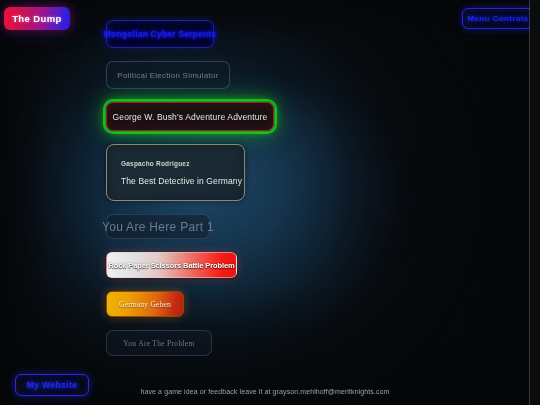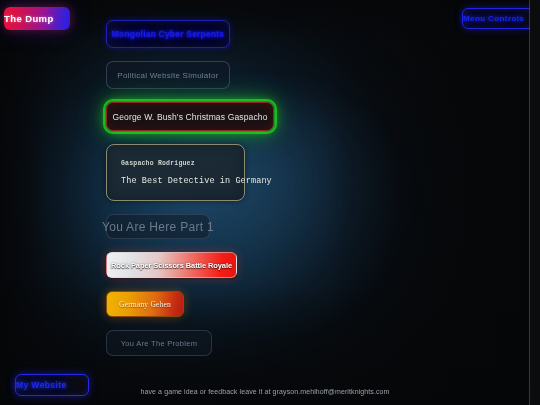--- a/index.html
+++ b/index.html
@@ -83,20 +83,21 @@
   }
 
   
   .corner-btn {
     position: absolute;
     border-radius: 6px;
     font-weight: bold;
     letter-spacing: 0.4px;
     display: flex;
     align-items: center;
+    justify-content: center;
     cursor: pointer;
     white-space: nowrap;
   }
 
   #the-dump-btn {
     left: 4px;
     top: 7px;
     width: 66px;
     height: 23px;
     font-size: 9.5px;
@@ -147,21 +148,21 @@
     justify-content: center;
     border-radius: 7px;
     cursor: pointer;
     white-space: nowrap;
     margin-bottom: 13px;
     position: relative;
   }
 
   
   .g-serpents {
-    width: 124px;
+    width: 108px;
     height: 28px;
     background: #0a0c18;
     border: 1px solid #2323b6;
     color: #1a1ae8;
     font-size: 8.5px;
     font-weight: bold;
     letter-spacing: 0.2px;
     text-shadow: 0 0 3px #2020ff, 0 0 7px #1414ee, 0 0 13px #1010cc;
     box-shadow: 0 0 6px rgba(30,30,210,0.45), inset 0 0 9px rgba(22,22,170,0.28);
     filter: blur(0.15px);
@@ -215,21 +216,21 @@
     width: 139px;
     height: 57px;
     flex-direction: column;
     align-items: flex-start;
     justify-content: center;
     padding: 0 14px;
     background: linear-gradient(150deg, #1d2b36 0%, #1b2a35 50%, #192834 100%);
     border: 1px solid #8d8a72;
     border-radius: 8px;
     box-shadow: 0 0 6px rgba(0,0,0,0.45), inset 0 0 12px rgba(12,22,30,0.55);
-    font-family: Liberation Mono, monospace;
+    font-family: Liberation Sans, sans-serif;
   }
   .g-gaspacho .line-top {
     font-size: 6.5px;
     font-weight: bold;
     color: #cfd4cd;
     letter-spacing: 0.2px;
     margin-bottom: 9px;
     white-space: nowrap;
   }
   .g-gaspacho .line-bottom {
@@ -283,20 +284,21 @@
 
   
   .g-problem {
     width: 106px;
     height: 26px;
     background: rgba(16,24,34,0.50);
     border: 1px solid rgba(78,94,120,0.45);
     color: #6b7a8c;
     font-size: 7.5px;
     letter-spacing: 0.3px;
+    font-family: Liberation Serif, serif;
   }
 
   
   #footer-note {
     position: absolute;
     left: 0;
     top: 388px;
     width: 530px;
     text-align: center;
     font-size: 7px;
@@ -326,39 +328,39 @@
     <span>My Website</span>
   </div>
 
   <div id="game-list">
 
     <div class="game-item g-serpents">
       <span>Mongolian Cyber Serpents</span>
     </div>
 
     <div class="game-item g-election">
-      <span>Political Website Simulator</span>
+      <span>Political Election Simulator</span>
     </div>
 
     <div class="game-item g-bush">
-      <span>George W. Bush's Christmas Gaspacho</span>
+      <span>George W. Bush's Adventure Adventure</span>
     </div>
 
 
     <div class="game-item g-gaspacho">
       <span class="line-top">Gaspacho Rodriguez</span>
       <span class="line-bottom">The Best Detective in Germany</span>
     </div>
 
     <div class="game-item g-youarehere">
       <span>You Are Here Part 1</span>
     </div>
 
     <div class="game-item g-rps">
-      <span>Rock Paper Scissors Battle Royale</span>
+      <span>Rock Paper Scissors Battle Problem</span>
     </div>
 
     <div class="game-item g-germany">
       <span>Germany Gehen</span>
     </div>
 
     <div class="game-item g-problem">
       <span>You Are The Problem</span>
     </div>
 

